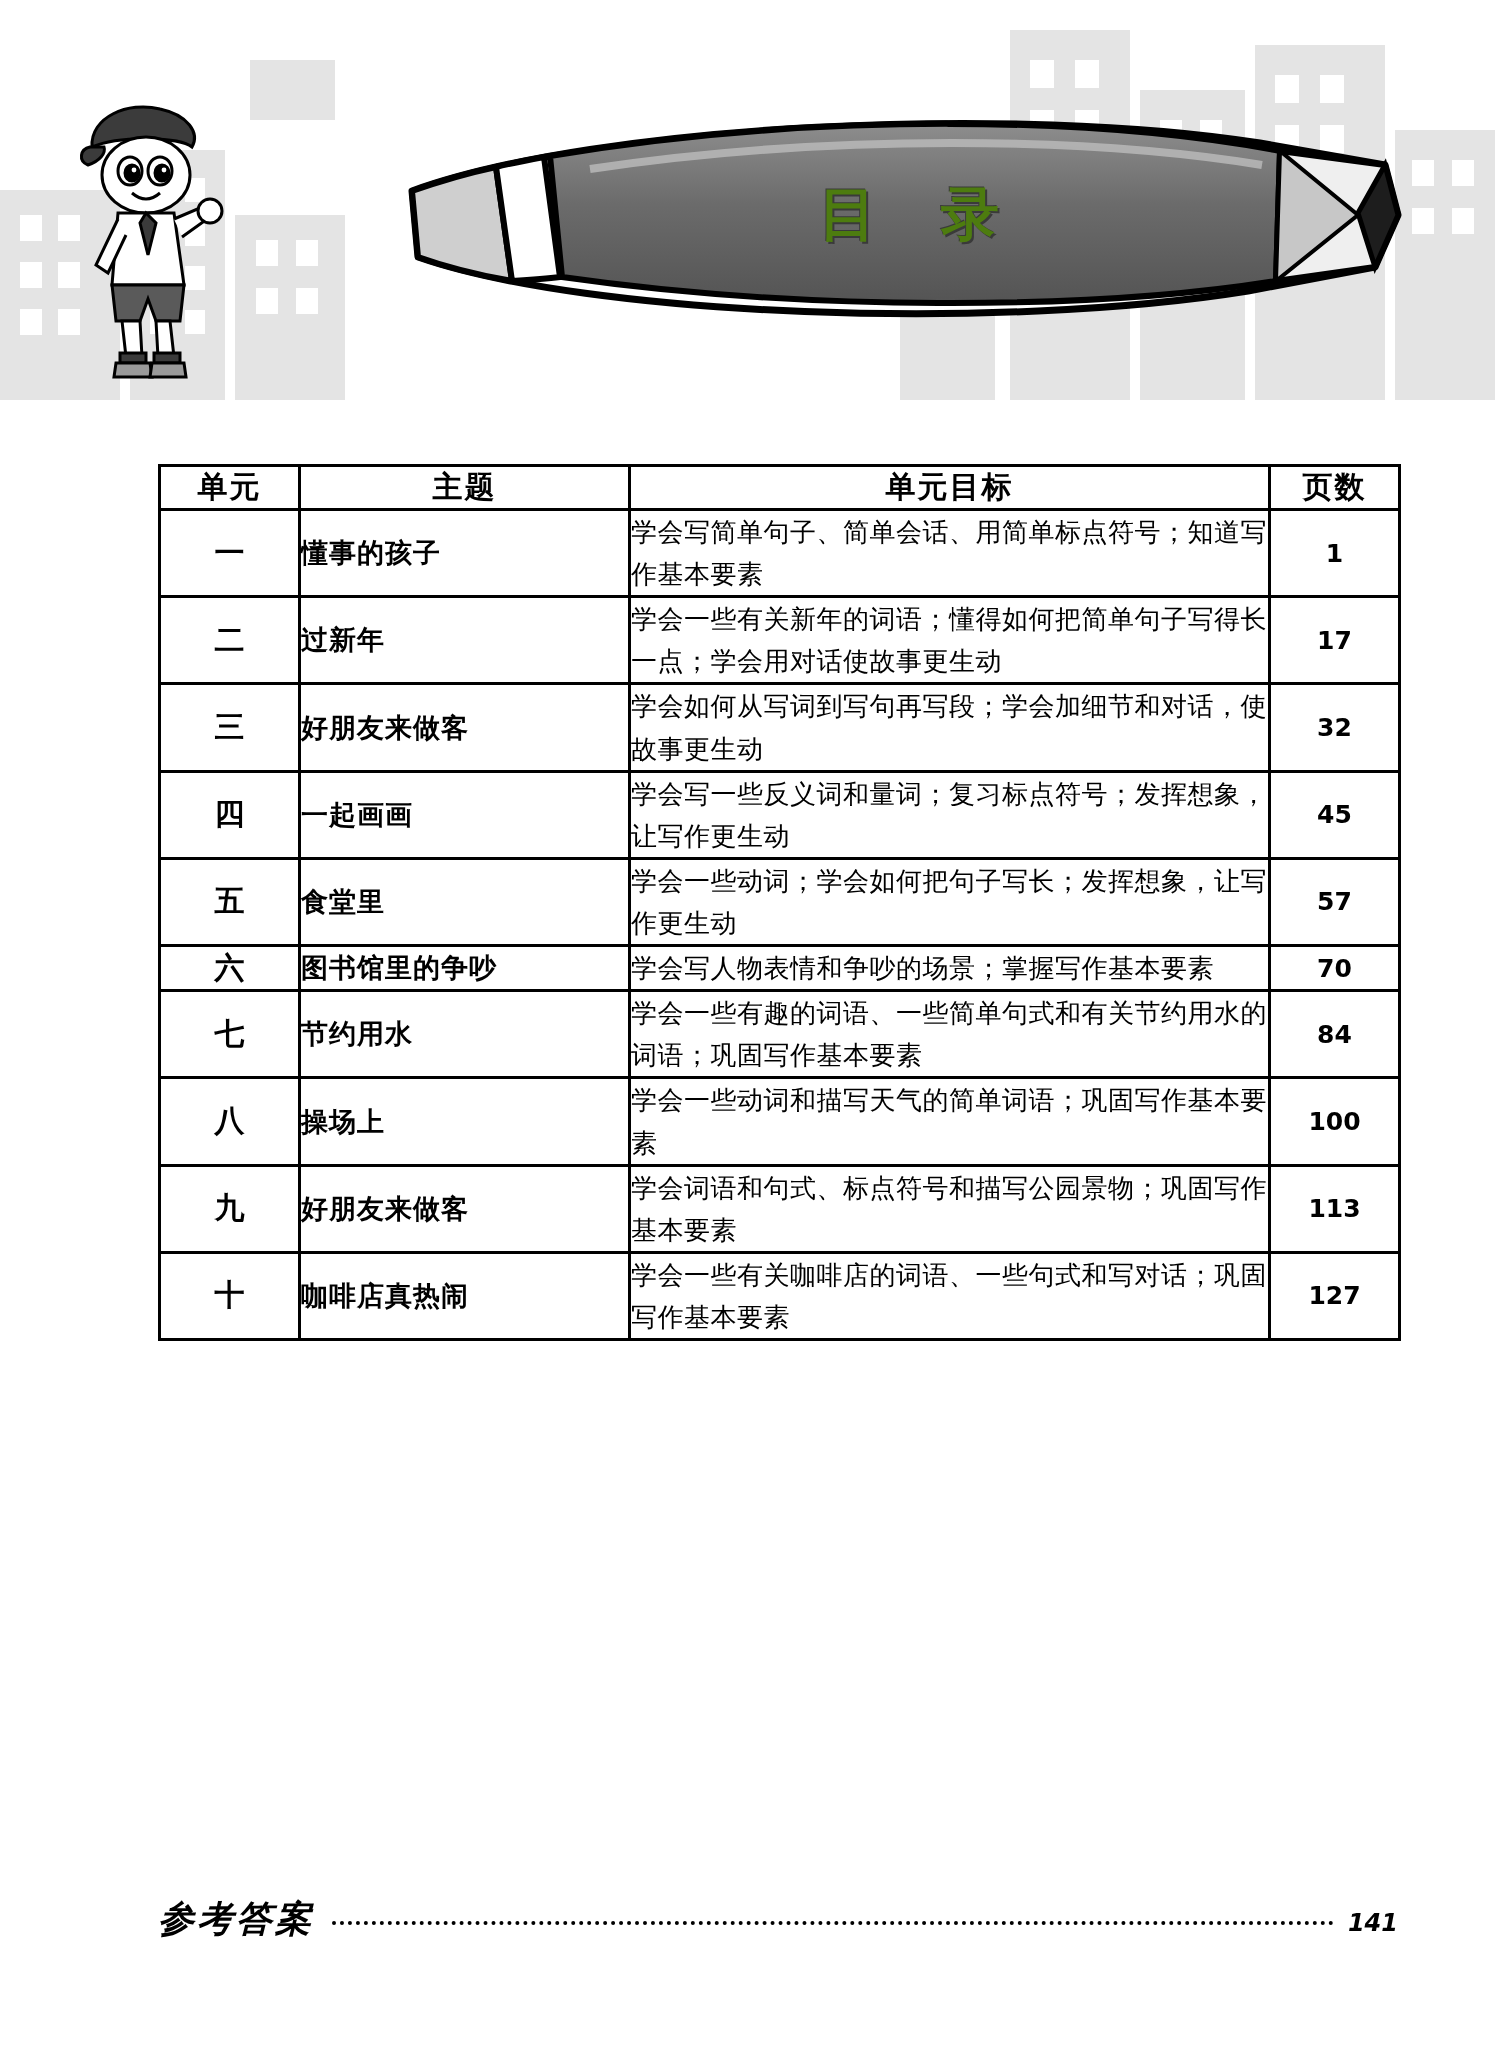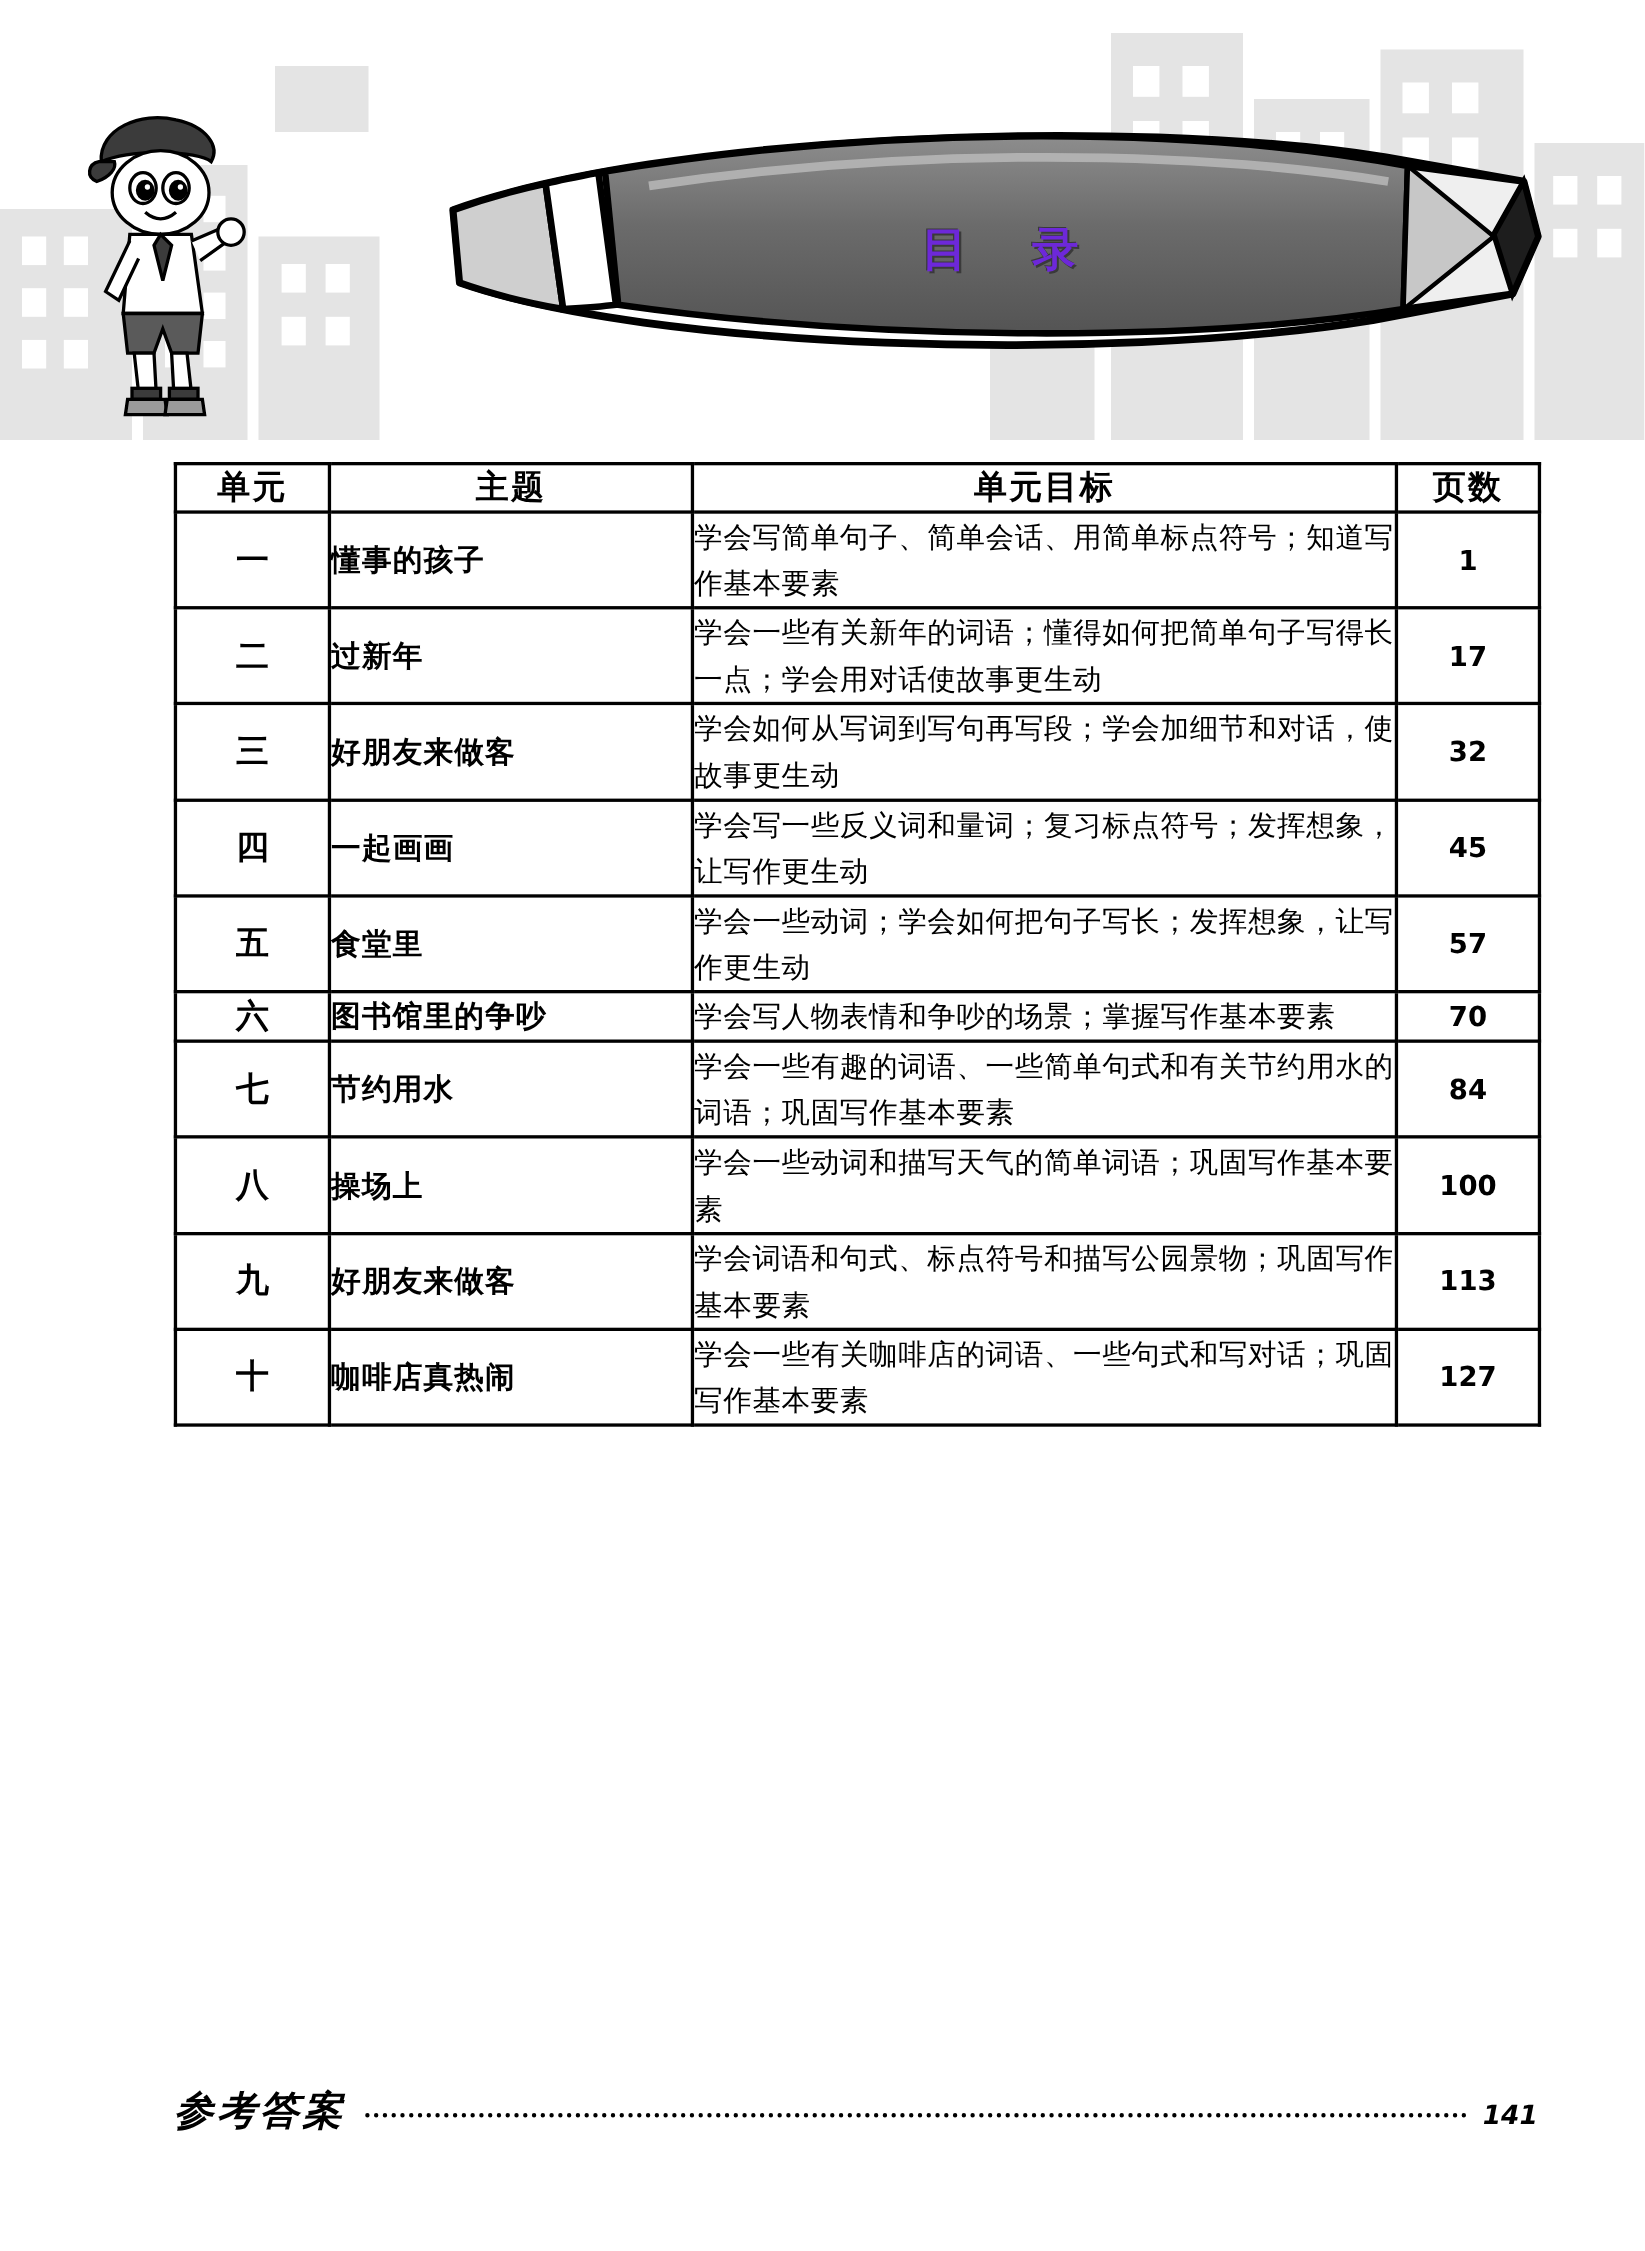--- a/index.html
+++ b/index.html
@@ -35,32 +35,32 @@
   .pencil-wrap {
     position: absolute;
     left: 400px;
     top: 95px;
     width: 1010px;
     height: 240px;
   }
   .title-text {
     position: absolute;
     left: 0;
-    top: 12px;
+    top: 0;
     width: 1010px;
     height: 240px;
     display: flex;
     align-items: center;
     justify-content: center;
     padding-left: 30px;
     box-sizing: border-box;
     font-family: "DejaVu Sans", sans-serif;
-    font-size: 42px;
-    font-weight: bold;
-    color: #6d28d9;
+    font-size: 58px;
+    font-weight: bold;
+    color: #4d7c0f;
     letter-spacing: 22px;
     text-shadow: 2px 2px 0 #3a3a3a, -1px -1px 0 #3a3a3a;
     pointer-events: none;
   }
   .mascot {
     position: absolute;
     left: 60px;
     top: 95px;
     width: 180px;
     height: 290px;
@@ -70,20 +70,21 @@
   .toc-table-wrap {
     position: absolute;
     left: 158px;
     top: 420px;
     width: 1240px;
   }
   table.toc {
     border-collapse: collapse;
     width: 1240px;
     table-layout: fixed;
+    margin-top: 44px;
   }
   table.toc th, table.toc td {
     border: 3px solid #000;
     padding: 0;
     vertical-align: middle;
   }
   col.c-unit   { width: 140px; }
   col.c-topic  { width: 330px; }
   col.c-goal   { width: 640px; }
   col.c-page   { width: 130px; }

